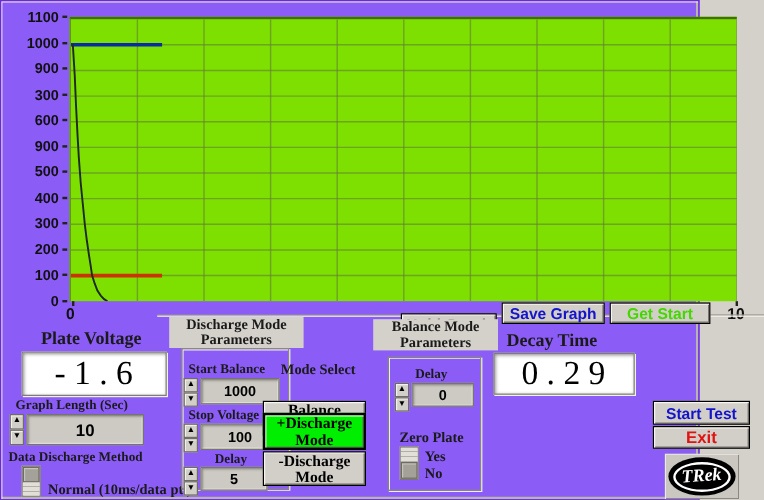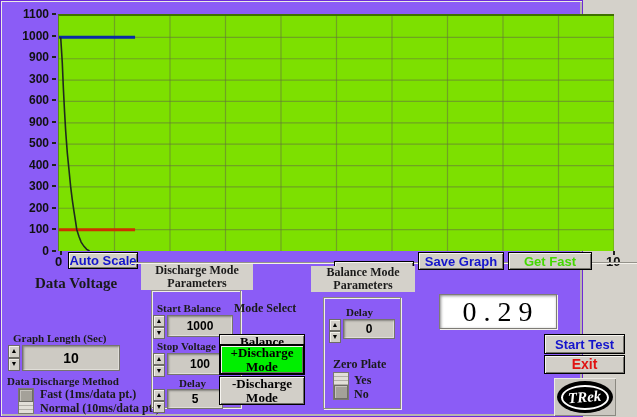--- a/index.html
+++ b/index.html
@@ -179,45 +179,44 @@
         <polyline points="0.0,215.5 76.2,215.5" fill="none" stroke="#cc3300" stroke-width="3"></polyline>
         <polyline points="1.7,21.5 3.3,47.4 4.4,73.3 5.6,97.0 6.7,116.3 8.3,137.9 10.0,155.1 11.7,172.4 13.3,185.3 15.0,197.1 16.7,207.9 17.8,215.5 20.0,222.3 22.2,228.0 25.0,232.3 27.8,235.3 30.6,237.0" fill="none" stroke="#1f2a1f" stroke-width="1.6"></polyline>
       </svg>
   </div>
 
   <div class="xtick-mark abs" style="left:59px;"></div>
   <div class="xtick-mark abs" style="left:612px;"></div>
   <div class="xtick" style="left:54px;">0</div>
   <div class="xtick" style="left:605px;">10</div>
 
-  <div class="btn blue-text" style="left:67px; top:251px; width:70px; height:17px;">Auto Scale</div>
 
   <div class="groove" style="left:130px; top:261px; width:506px;"></div>
 
   <div class="btn" style="left:333px; top:260px; width:80px; height:18px;">Hold Graph</div>
   <div class="btn blue-text" style="left:417px; top:251px; width:86px; height:18px;">Save Graph</div>
-  <div class="btn green-text" style="left:507px; top:251px; width:84px; height:18px;">Get Fast</div>
-
-  <div class="abs lbl" style="left:10px; top:274px; width:130px; text-align:center; font-size:15px;">Data Voltage</div>
+  <div class="btn green-text" style="left:507px; top:251px; width:84px; height:18px;">Get Start</div>
+
+  <div class="abs lbl" style="left:10px; top:274px; width:130px; text-align:center; font-size:15px;">Plate Voltage</div>
+  <div class="display" style="left:17px; top:292px; width:121px; height:37px;">-1.6</div>
 
   <div class="abs lbl" style="left:12px; top:331px; font-size:11px;">Graph Length (Sec)</div>
   <div class="spin" style="left:7px; top:344px; width:112px; height:26px;">
     <div class="spin-arrows">
       <span>▲</span>
       <span>▼</span>
     </div>
     <div class="spin-box">10</div>
   </div>
 
   <div class="abs lbl" style="left:6px; top:374px; font-size:11px;">Data Discharge Method</div>
   <div class="switch" style="left:17px; top:387px; height:26px;">
     <div class="handle"></div>
     <div class="track"></div>
   </div>
-  <div class="abs lbl" style="left:39px; top:386px; font-size:12px;">Fast (1ms/data pt.)</div>
   <div class="abs lbl" style="left:39px; top:400px; font-size:12px;">Normal (10ms/data pt.)</div>
 
   <div class="group" style="left:150px; top:289px; width:90px; height:118px;"></div>
   <div class="abs lbl two-line" style="left:140px; top:263px; width:112px; font-size:12px; line-height:13px; background:#d4d1ca;">Discharge Mode
 Parameters</div>
 
   <div class="abs lbl" style="left:156px; top:301px; font-size:11px;">Start Balance</div>
   <div class="spin" style="left:152px; top:314px; width:80px; height:22px;">
     <div class="spin-arrows">
       <span>▲</span>
@@ -268,21 +267,22 @@
   </div>
 
   <div class="abs lbl" style="left:332px; top:356px; font-size:12px;">Zero Plate</div>
   <div class="switch" style="left:332px; top:371px; height:28px;">
     <div class="track"></div>
     <div class="handle"></div>
   </div>
   <div class="abs lbl" style="left:353px; top:372px; font-size:12px;">Yes</div>
   <div class="abs lbl" style="left:353px; top:386px; font-size:12px;">No</div>
 
-  <div class="display" style="left:410px; top:293px; width:118px; height:35px;margin-left:28px;">0.29</div>
+  <div class="abs lbl" style="left:421px; top:275px; font-size:15px;">Decay Time</div>
+  <div class="display" style="left:410px; top:293px; width:118px; height:35px;">0.29</div>
 
   <div class="btn red-text" style="left:543px; top:354px; width:81px; height:19px; font-size:14px;">Exit</div>
   <div class="btn blue-text" style="left:543px; top:333px; width:81px; height:20px;">Start Test</div>
 
   <div id="logo-plate">
     <div id="logo-ellipse">
       <div id="logo-ring">
         <span id="logo-text">TRek</span>
       </div>
     </div>

